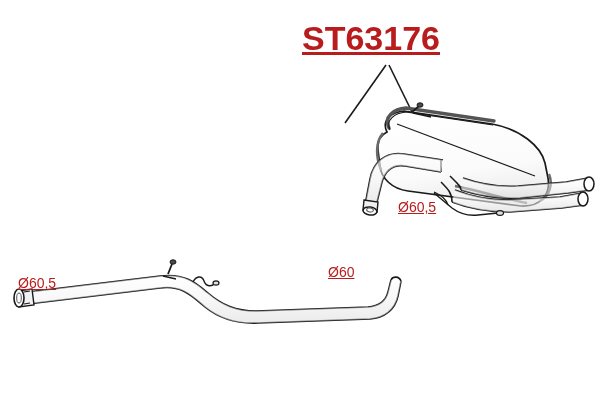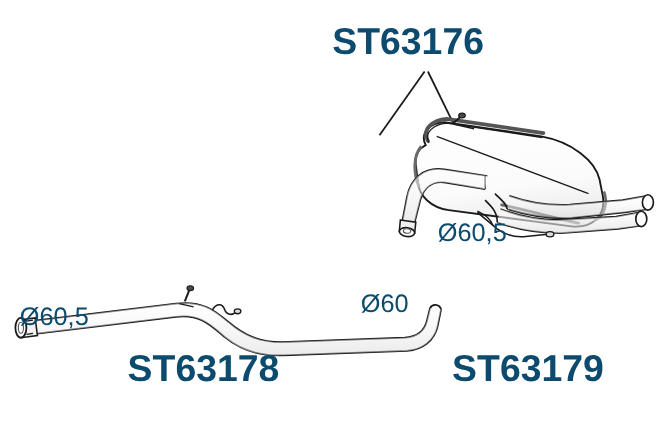--- a/index.html
+++ b/index.html
@@ -18,30 +18,31 @@
   svg.drawing {
     position: absolute;
     left: 0;
     top: 0;
     width: 600px;
     height: 400px;
   }
   .lbl {
     position: absolute;
     white-space: nowrap;
-    color: #0c4a6e;
+    color: #b91c1c;
     line-height: 1;
+    text-decoration: underline;
   }
   .part-label {
     font-size: 34px;
     font-weight: bold;
     letter-spacing: 0px;
   }
   .dim-label {
-    font-size: 23px;
+    font-size: 14px;
     font-weight: normal;
   }
   #title-label { left: 302px; top: 21px; }
   #left-part-label { left: 116px; top: 318px; }
   #right-part-label { left: 411px; top: 318px; }
   #dim-muffler-inlet { left: 398px; top: 200px; }
   #dim-left-pipe { left: 18px; top: 276px; }
   #dim-mid-pipe { left: 328px; top: 237px; margin-top: 28px; }
 </style>
 </head>
@@ -224,23 +225,21 @@
         <path d="M 193 282
                  C 196 276, 202 275, 204 281
                  C 206 287, 212 287, 215 283" fill="none" stroke="#1a1a1a" stroke-width="1.4"></path>
         <ellipse cx="216" cy="283" rx="3" ry="2.2" fill="#dddddd" stroke="#1a1a1a" stroke-width="1.2"></ellipse>
       </g>
     </g>
   </svg>
 
   <div class="lbl part-label" id="title-label">ST63176</div>
 
-  <div class="lbl part-label" id="left-part-label">ST63178</div>
-
-  <div class="lbl part-label" id="right-part-label">ST63179</div>
+
 
   <div class="lbl dim-label" id="dim-muffler-inlet">Ø60,5</div>
 
   <div class="lbl dim-label" id="dim-left-pipe">Ø60,5</div>
 
   <div class="lbl dim-label" id="dim-mid-pipe">Ø60</div>
 
 </div>
 
 </body></html>

